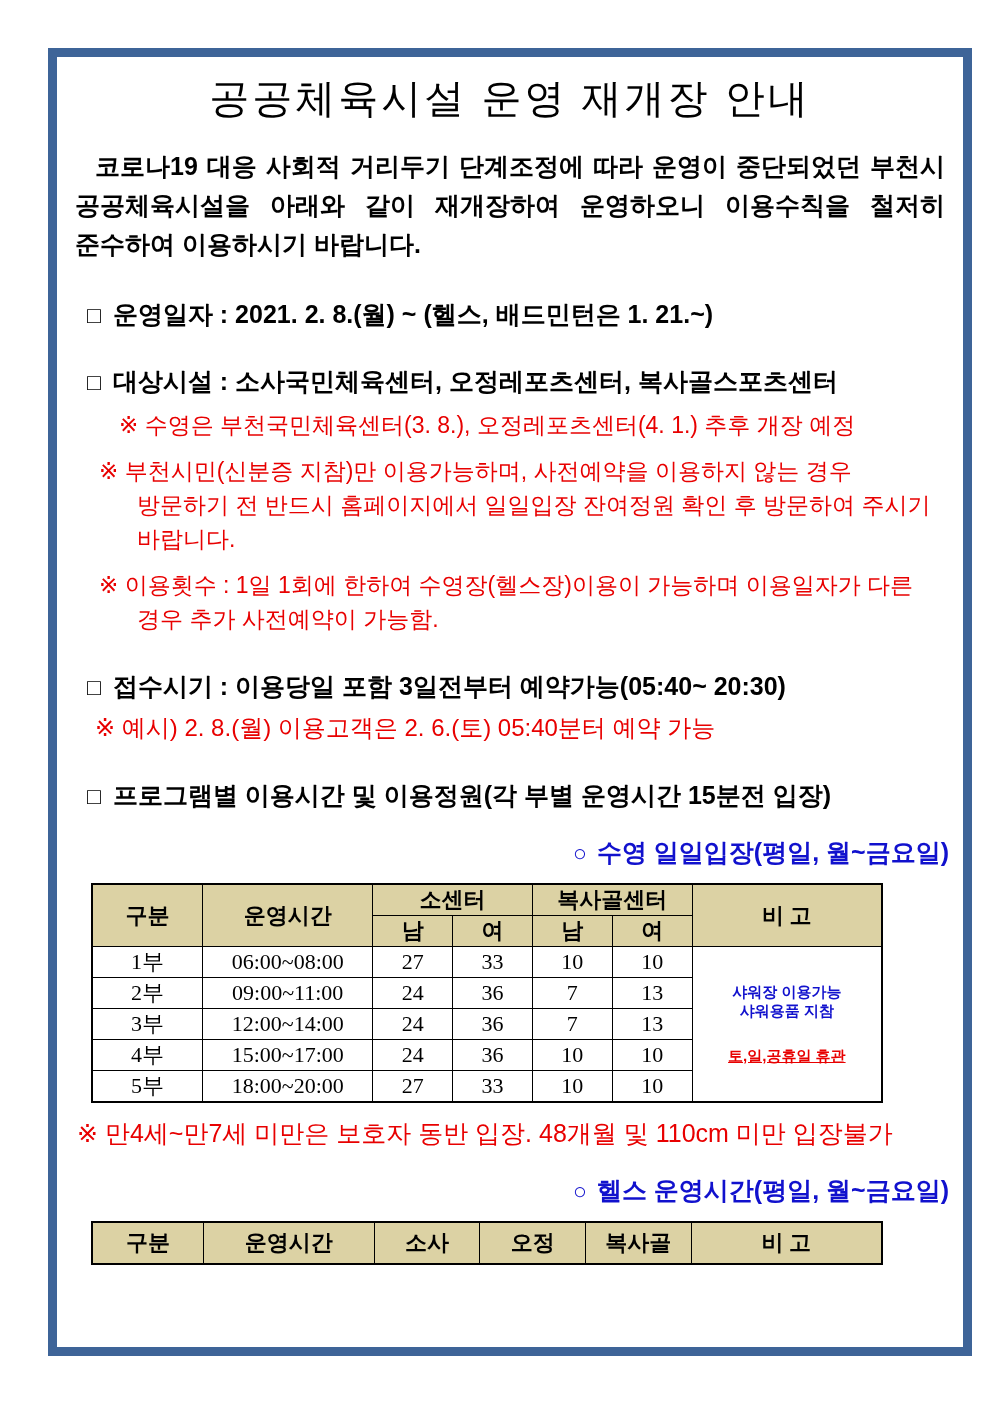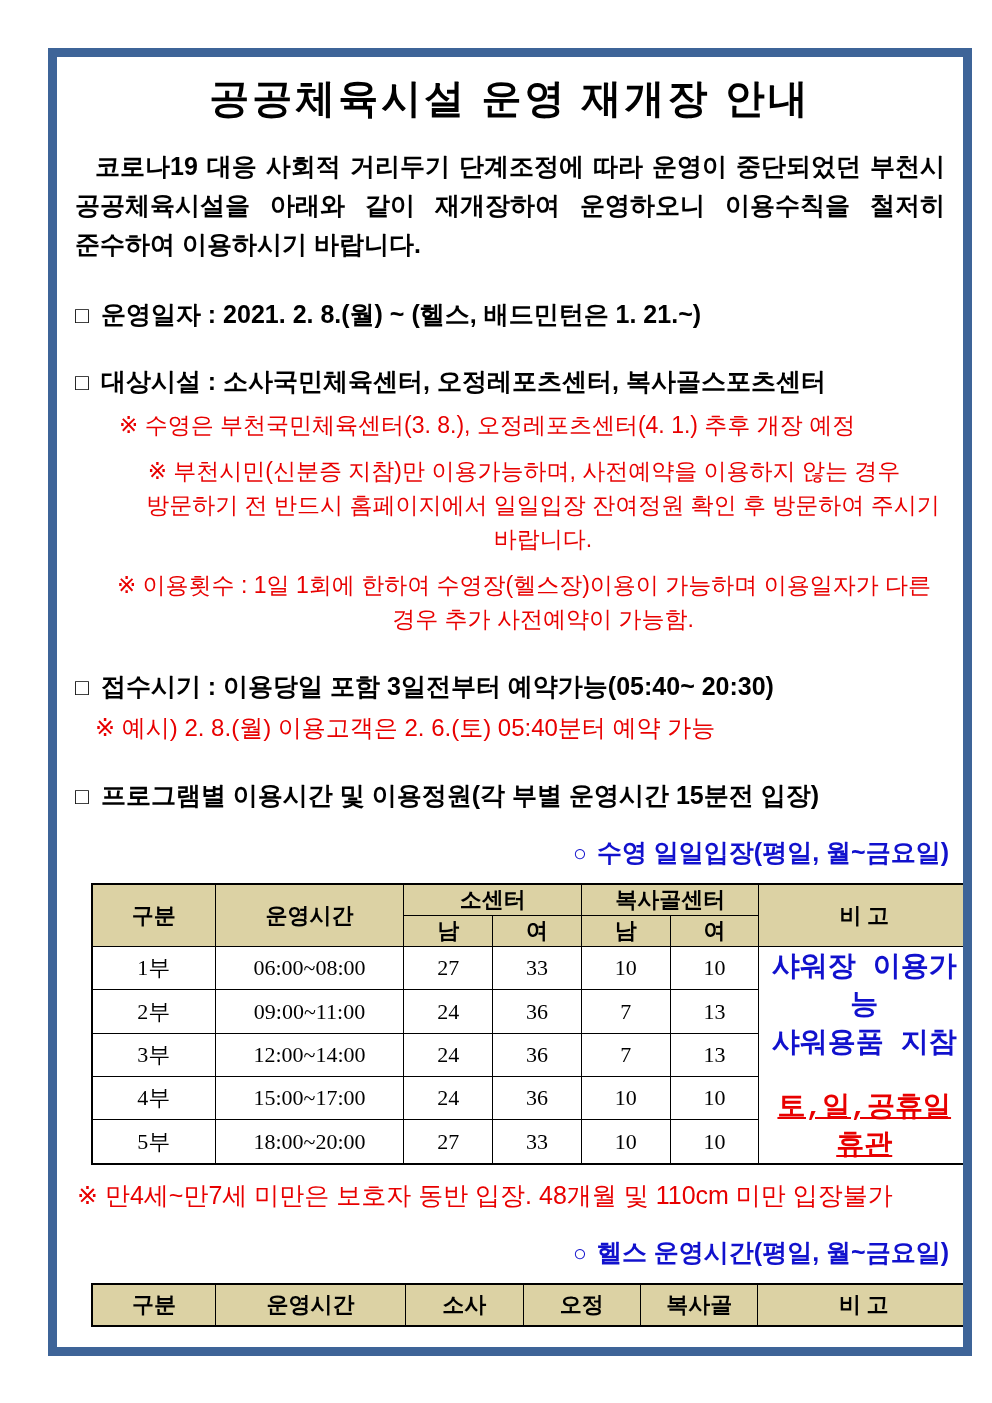--- a/index.html
+++ b/index.html
@@ -9,64 +9,64 @@
     color:#000;
     -webkit-font-smoothing:antialiased;
   }
   .frame{
     position:absolute;left:48px;top:48px;width:878px;height:1290px;
     border:9px solid #3e6498;background:#fff;
     padding:0 14px;box-sizing:content-box;overflow:hidden;
   }
   .title{
     margin:16px 0 0 0;text-align:center;
-    font-size:40px;font-weight:bold;letter-spacing:3px;line-height:50px;
+    font-size:40px;font-weight:normal;letter-spacing:3px;line-height:50px;
   }
   .intro{
     margin:24px 4px 0 4px;font-size:25px;font-weight:bold;line-height:39px;
     text-align:justify;text-indent:0.8em;word-break:keep-all;
   }
   .item{
     margin-top:34px;font-size:25px;font-weight:bold;line-height:32px;
-    padding-left:38px;text-indent:-38px;margin-left:4px;word-break:keep-all;
+    padding-left:38px;text-indent:-38px;margin-left:16px;word-break:keep-all;
   }
   .item .bullet{font-size:23px;margin-right:12px;}
   .red{color:#e80000;}
   .blue{color:#1111cd;}
   .subnote{
     font-weight:normal;font-size:23px;line-height:34px;word-break:keep-all;
   }
   .note-fac{margin:10px 0 0 48px;}
-  .note-hang{margin:12px 0 0 28px;padding-left:38px;text-indent:-38px;text-align:center;}
+  .note-hang{margin:12px 0 0 28px;padding-left:38px;text-indent:-38px;}
   .note-paren{margin:10px 0 0 40px;}
   .note-recv{margin:8px 0 0 24px;font-size:24px;}
   .subheading{
     margin:24px 0 0 16px;font-size:25px;font-weight:bold;text-align:right;
   }
   .subheading .circle{font-size:23px;margin-right:10px;}
   table{
-    border-collapse:collapse;margin:14px 0 0 20px;width:880px;
+    border-collapse:collapse;margin:14px 0 0 20px;width:792px;
     font-family:"Liberation Serif","DejaVu Serif",serif;
     table-layout:fixed;
   }
   th,td{
     border:1.5px solid #000;text-align:center;vertical-align:middle;
     padding:0;
   }
   table{border:2px solid #000;}
   th{
     background:#dcd2a4;font-size:22px;font-weight:bold;
   }
   td{font-size:22px;}
   .t-swim th{height:25px;}
   .t-swim td{height:29px;}
   .t-gym th{height:40px;}
   .remark-cell{
-    font-family:Liberation Mono, monospace;
-    font-weight:bold;font-size:28px;vertical-align:middle;border-radius:10px;
+    font-family:Liberation Sans, sans-serif;
+    font-weight:bold;font-size:15px;vertical-align:middle;border-radius:10px;
   }
   .remark-stack{display:flex;flex-direction:column;align-items:center;}
   .remark-stack .gap{height:26px;}
   .underline{text-decoration:underline;}
   .footnote{
     margin:14px 0 0 6px;font-size:25px;font-weight:normal;word-break:keep-all;
   }
   .col-div{width:14%;}
   .col-hours{width:21.5%;}
   .t-swim .col-num{width:10.1%;}

